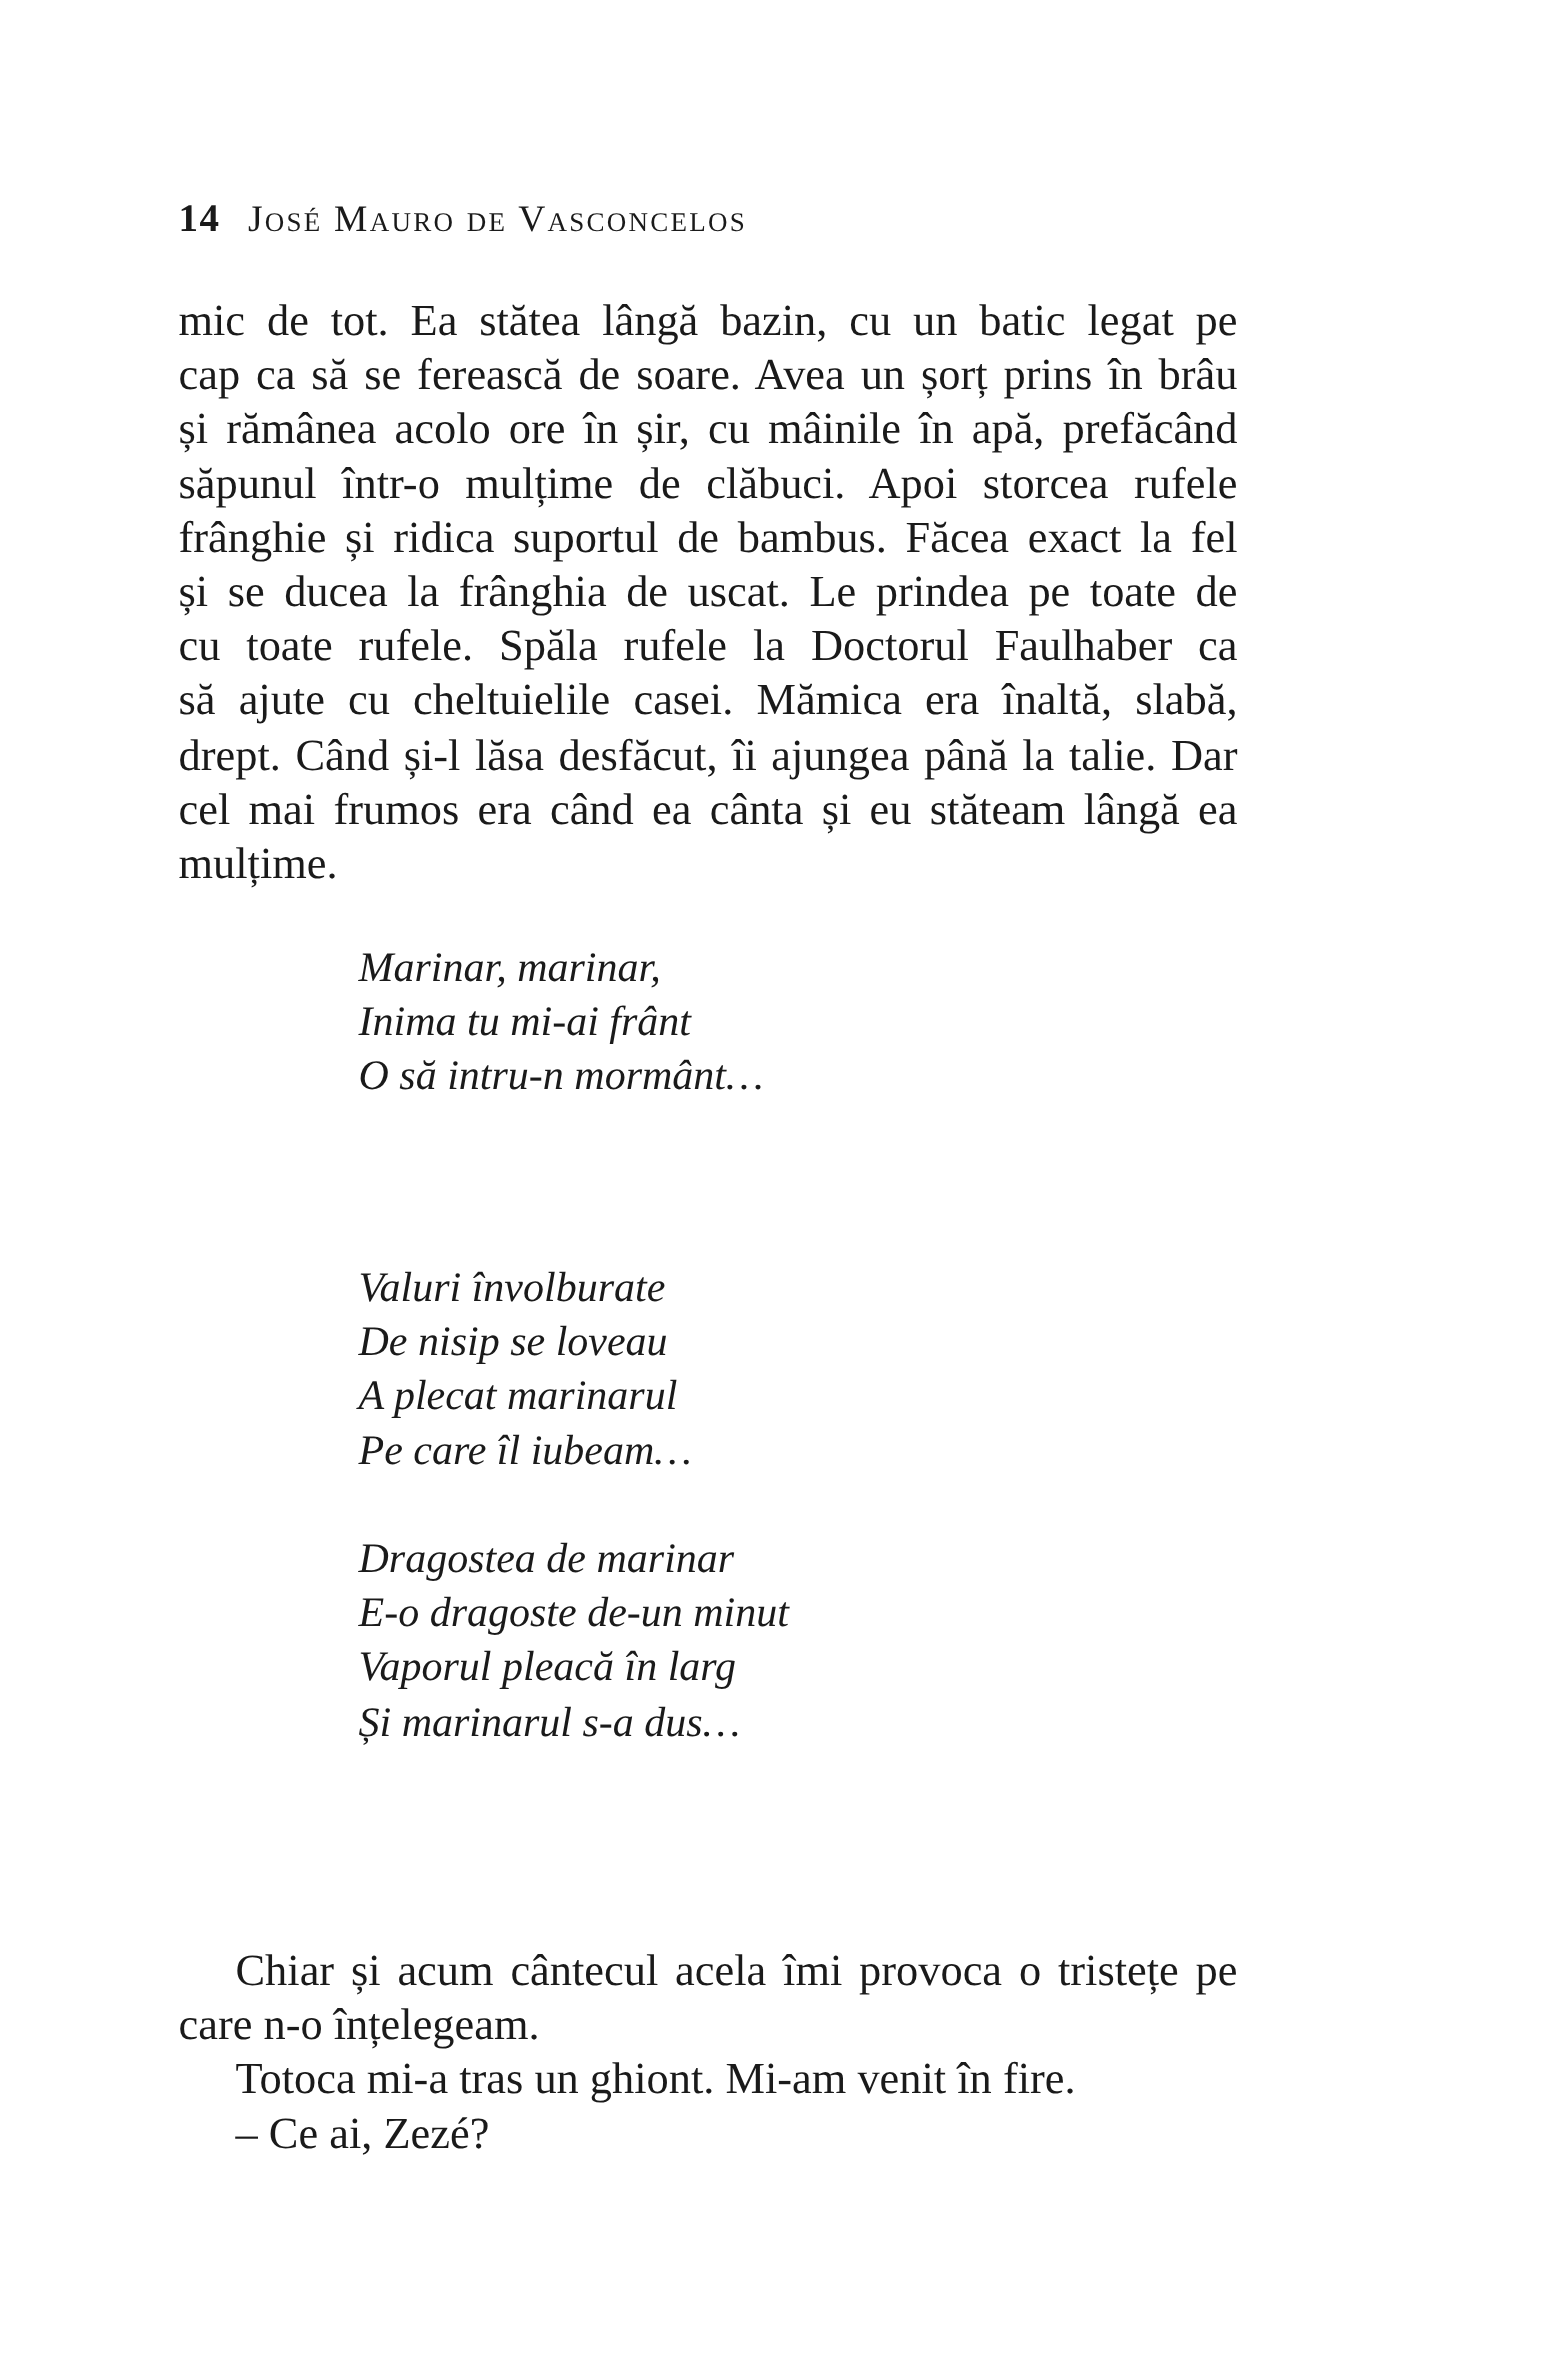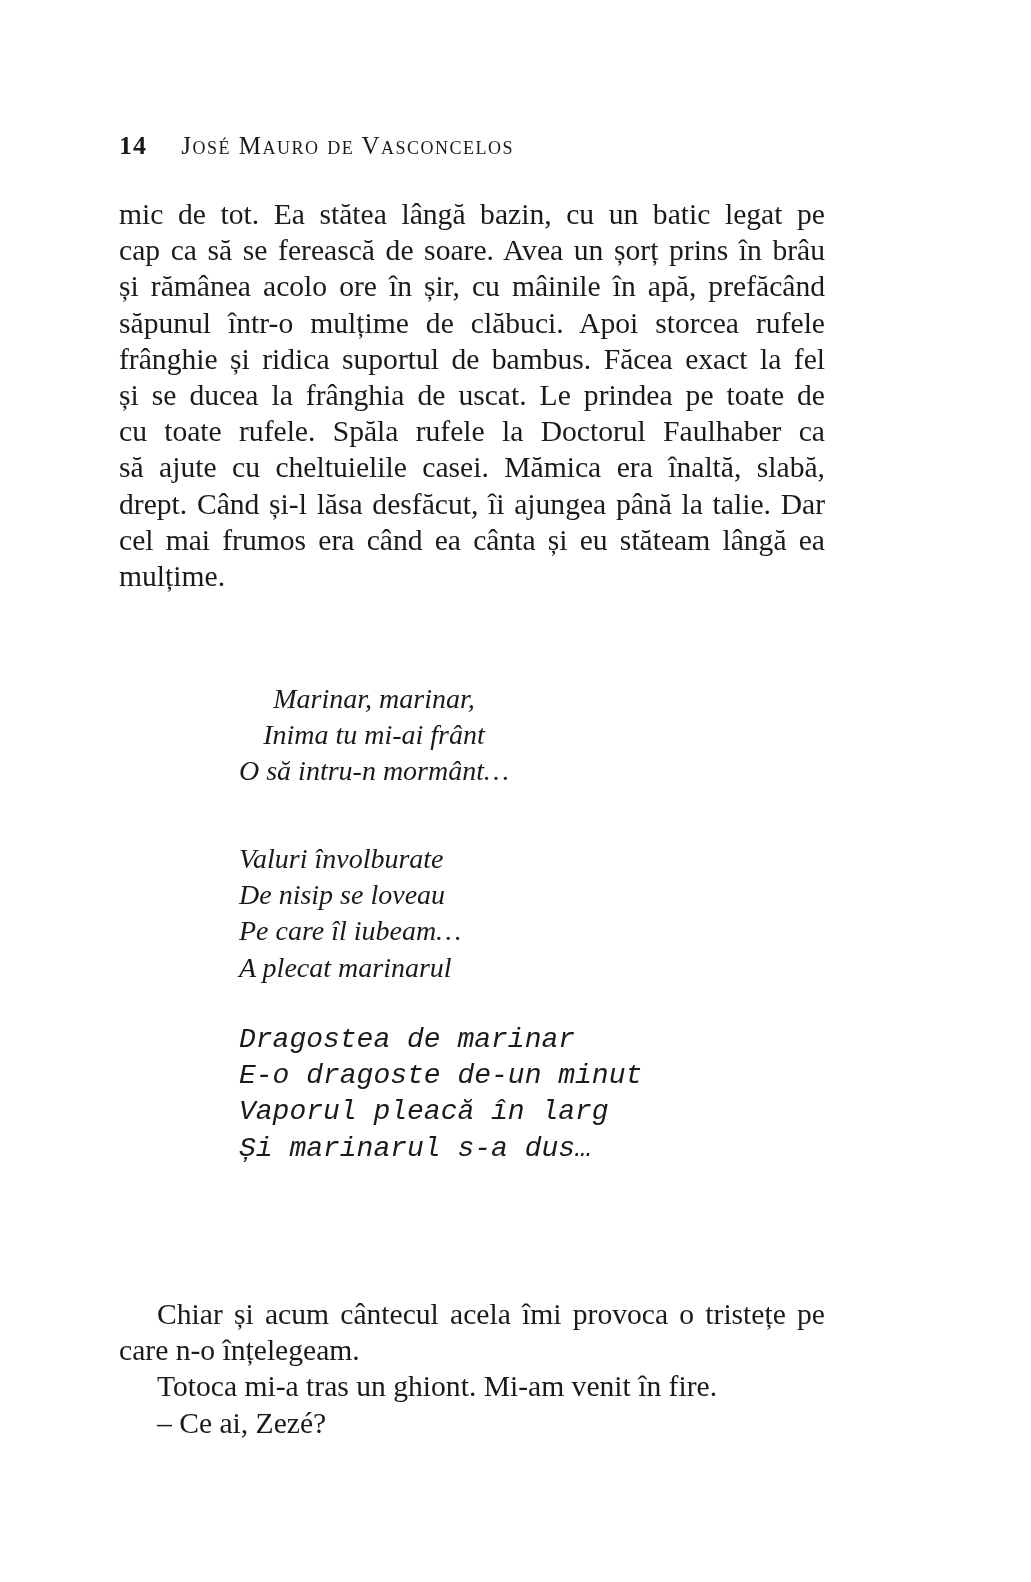--- a/index.html
+++ b/index.html
@@ -26,21 +26,21 @@
       position: absolute;
       left: 119px;
       top: 128px;
       font-size: 25px;
       line-height: 36px;
       white-space: nowrap;
     }
     .page-number {
       font-weight: bold;
       font-size: 26px;
-      margin-right: 28px;
+      margin-right: 12px;
       letter-spacing: 1px;
     }
     .running-title {
       font-variant: small-caps;
       letter-spacing: 1.5px;
       font-size: 25px;
     }
     .body-text {
       position: absolute;
       left: 119px;
@@ -60,23 +60,23 @@
     .line.last {
       text-align-last: left;
     }
     .poem {
       position: absolute;
       left: 239px;
       font-style: italic;
       font-size: 28px;
       line-height: 36.2px;
     }
-    .stanza-1 { top: 681px; text-align: center; }
+    .stanza-1 { top: 628px; }
     .stanza-2 { top: 841px; }
-    .stanza-3 { top: 1022px; font-family: Liberation Mono, monospace; }
+    .stanza-3 { top: 1022px; }
     .stanza-4 { top: 1203px; }
     .poem-line {
       display: block;
       white-space: nowrap;
     }
     .para-2 { top: 1272px; margin-top: 24px; }
     .indent {
       padding-left: 38px;
     }
     .dialogue-line {
@@ -111,22 +111,22 @@
 
   <div class="poem stanza-1">
     <span class="poem-line">Marinar, marinar,</span>
     <span class="poem-line">Inima tu mi-ai frânt</span>
     <span class="poem-line">O să intru-n mormânt…</span>
   </div>
 
   <div class="poem stanza-2">
     <span class="poem-line">Valuri învolburate</span>
     <span class="poem-line">De nisip se loveau</span>
+    <span class="poem-line">A plecat marinarul</span>
     <span class="poem-line">Pe care îl iubeam…</span>
-    <span class="poem-line">A plecat marinarul</span>
   </div>
 
   <div class="poem stanza-3">
     <span class="poem-line">Dragostea de marinar</span>
     <span class="poem-line">E-o dragoste de-un minut</span>
     <span class="poem-line">Vaporul pleacă în larg</span>
     <span class="poem-line">Și marinarul s-a dus…</span>
   </div>
 
 

